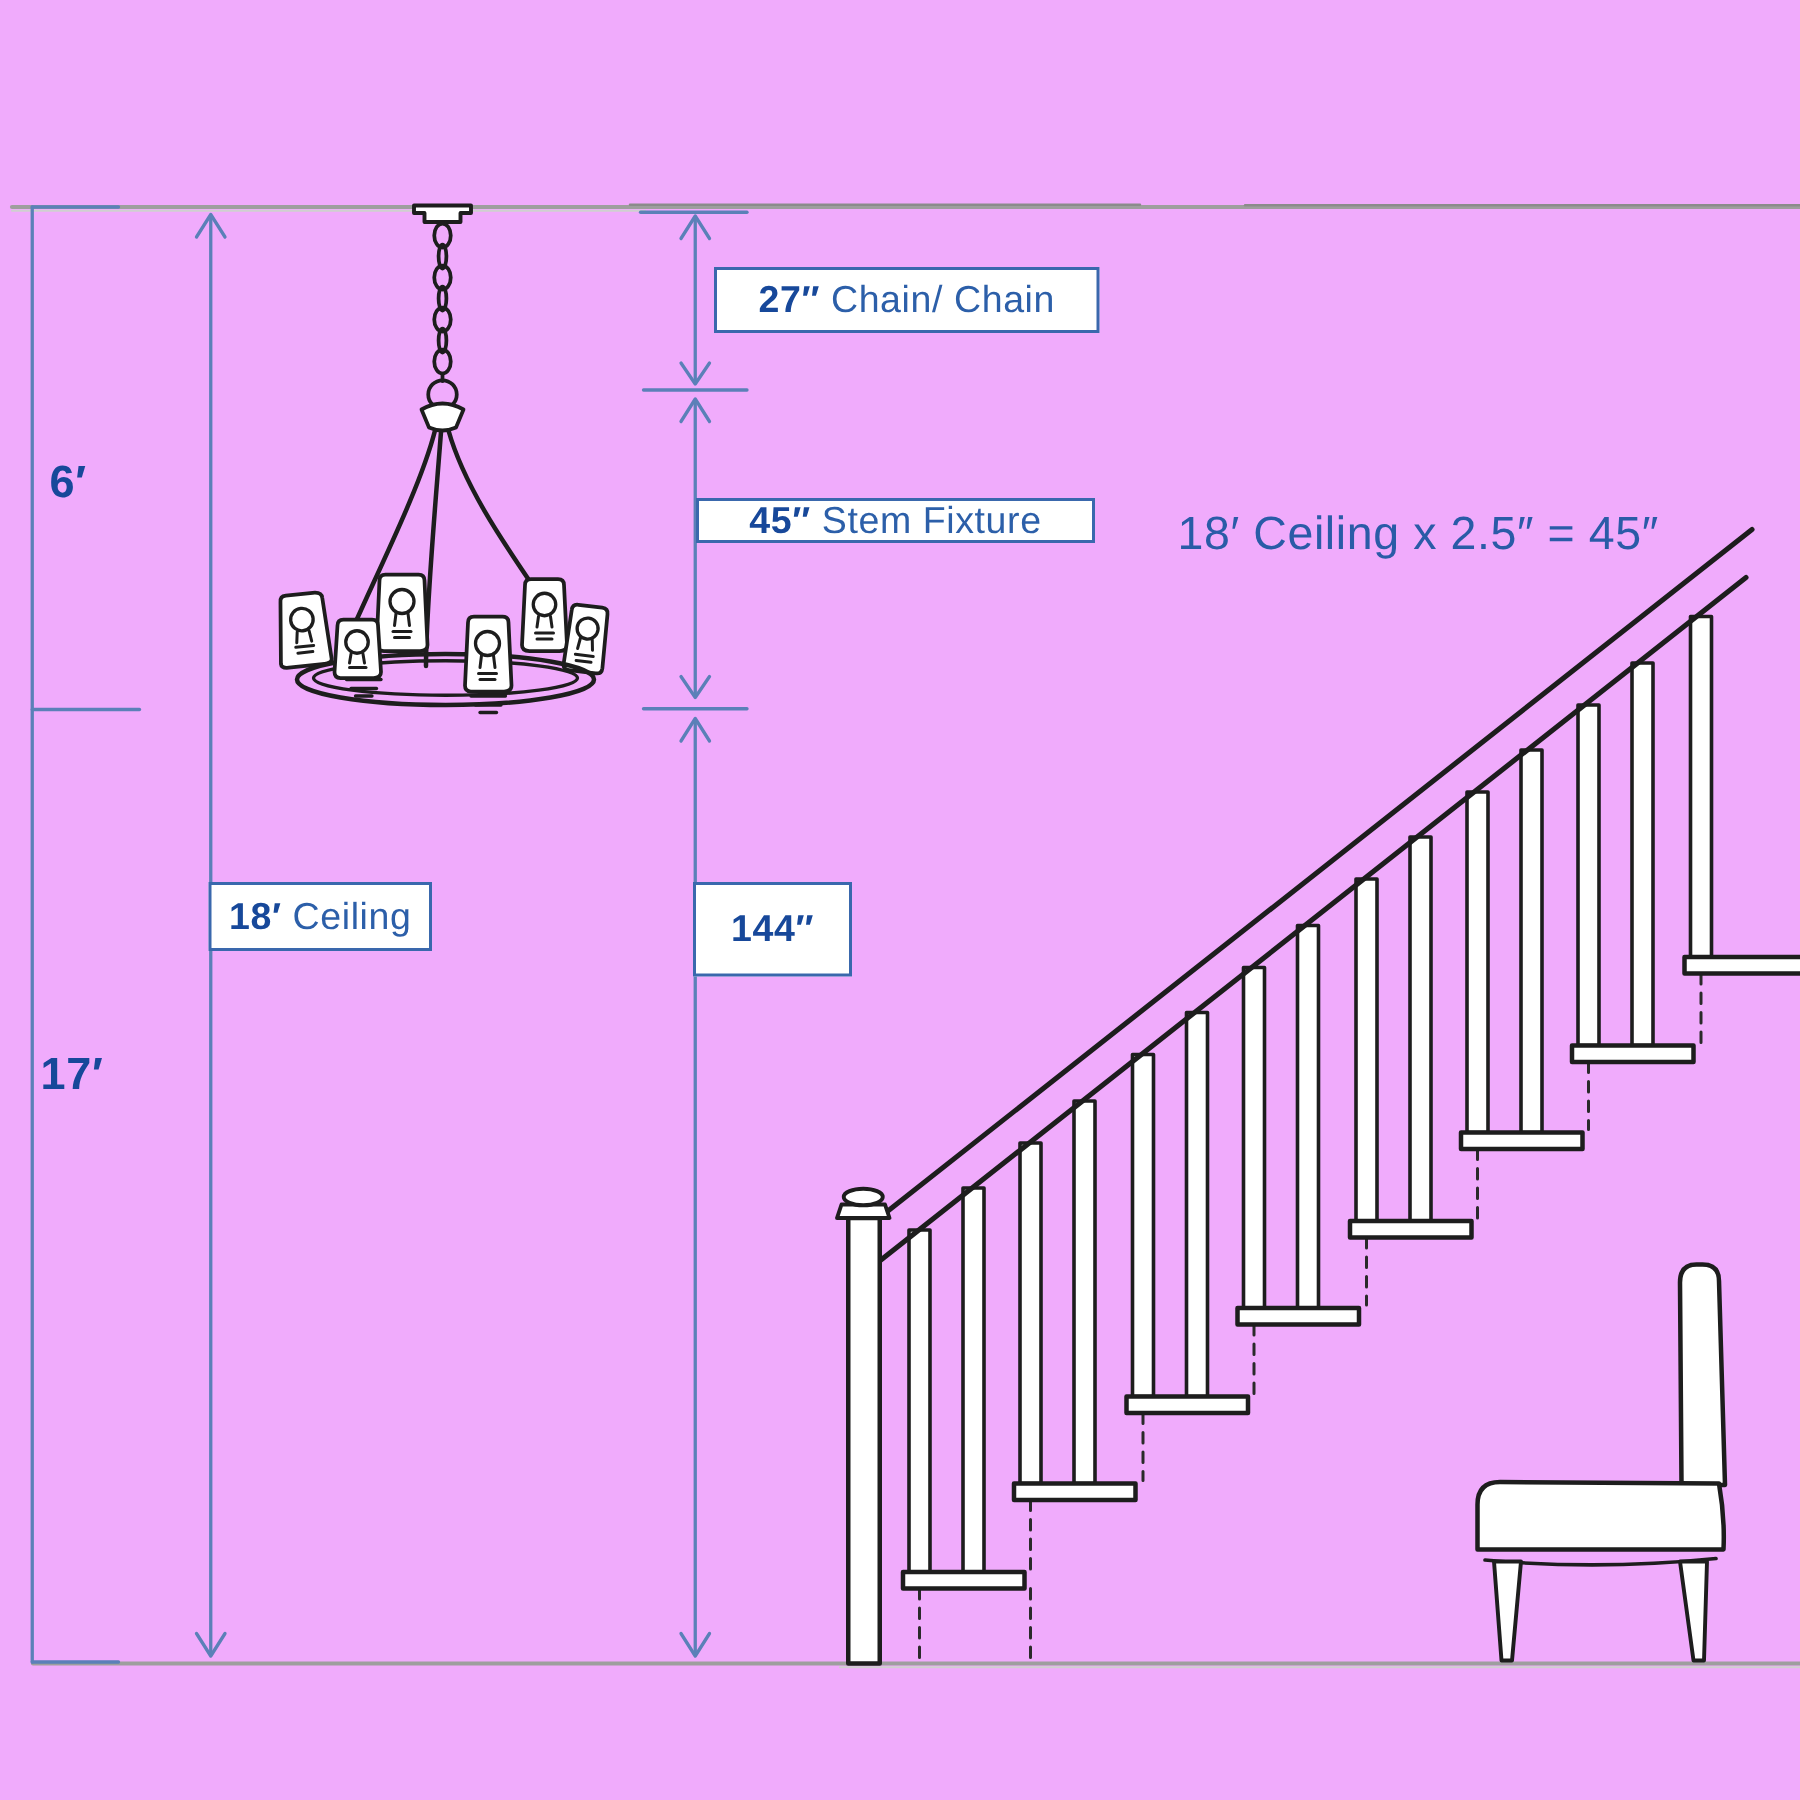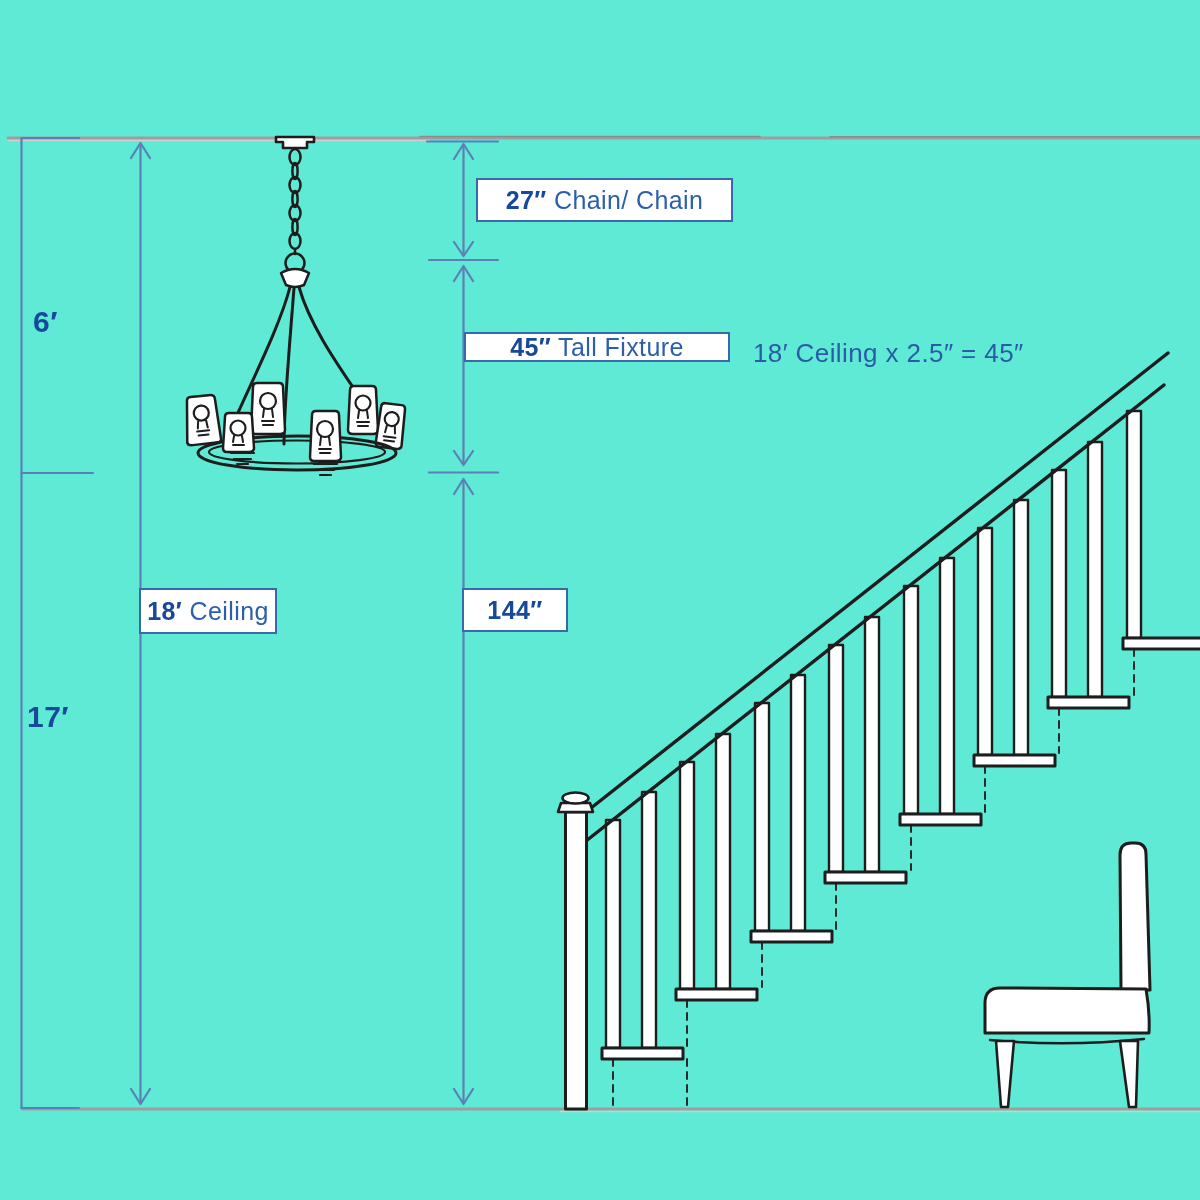--- a/index.html
+++ b/index.html
@@ -1,28 +1,28 @@
 <!DOCTYPE html>
 <html><head>
 <meta charset="utf-8">
 <style>
   html,body{margin:0;padding:0;background:#ffffff;}
   #canvas{
-    position:relative;width:1200px;height:1200px;background:#5eead4;overflow:hidden;
+    position:relative;width:1200px;height:1200px;background:#f0abfc;overflow:hidden;
     font-family:"Liberation Sans",sans-serif;
   }
   #sketch{position:absolute;left:0;top:0;}
   .dimbox{
     position:absolute;box-sizing:border-box;border:2px solid #3a68ad;background:#ffffff;
     display:flex;align-items:center;justify-content:center;white-space:pre;
     font-size:25px;letter-spacing:.4px;color:#2c5fa9;
   }
   .dimbox b{color:#17489a;font-weight:700;}
   .freelabel{
-    position:absolute;white-space:pre;color:#2a5ba7;font-size:26px;letter-spacing:.4px;
+    position:absolute;white-space:pre;color:#2a5ba7;font-size:31px;letter-spacing:.4px;margin-left:32px;
   }
   .sidelabel{
     position:absolute;white-space:pre;color:#17489a;font-weight:700;font-size:30px;letter-spacing:.5px;
   }
 </style>
 </head>
 <body>
 
 <div id="canvas">
 
@@ -210,30 +210,30 @@
       <path d="M454,1089 L463.5,1104 L473,1089"></path>
     </g>
   </g>
 </svg>
 
 <div class="dimbox" style="left:476px;top:178px;width:257px;height:44px;">
   <b>27″</b><span> Chain/ Chain</span>
 </div>
 
 <div class="dimbox" style="left:464px;top:332px;width:266px;height:30px;">
-  <b>45″</b><span> Tall Fixture</span>
+  <b>45″</b><span> Stem Fixture</span>
 </div>
 
 <div class="freelabel" style="left:753px;top:338px;">18′ Ceiling x 2.5″ = 45″</div>
 
-<div class="dimbox" style="left:139px;top:588px;width:138px;height:46px;text-align:right;">
+<div class="dimbox" style="left:139px;top:588px;width:149px;height:46px;text-align:right;">
   <b>18′</b><span> Ceiling</span>
 </div>
 
-<div class="dimbox" style="left:462px;top:588px;width:106px;height:44px;">
+<div class="dimbox" style="left:462px;top:588px;width:106px;height:63px;">
   <b>144″</b>
 </div>
 
 <div class="sidelabel" style="left:33px;top:305px;">6′</div>
 
 <div class="sidelabel" style="left:27px;top:700px;">17′</div>
 
 </div>
 
 </body></html>

